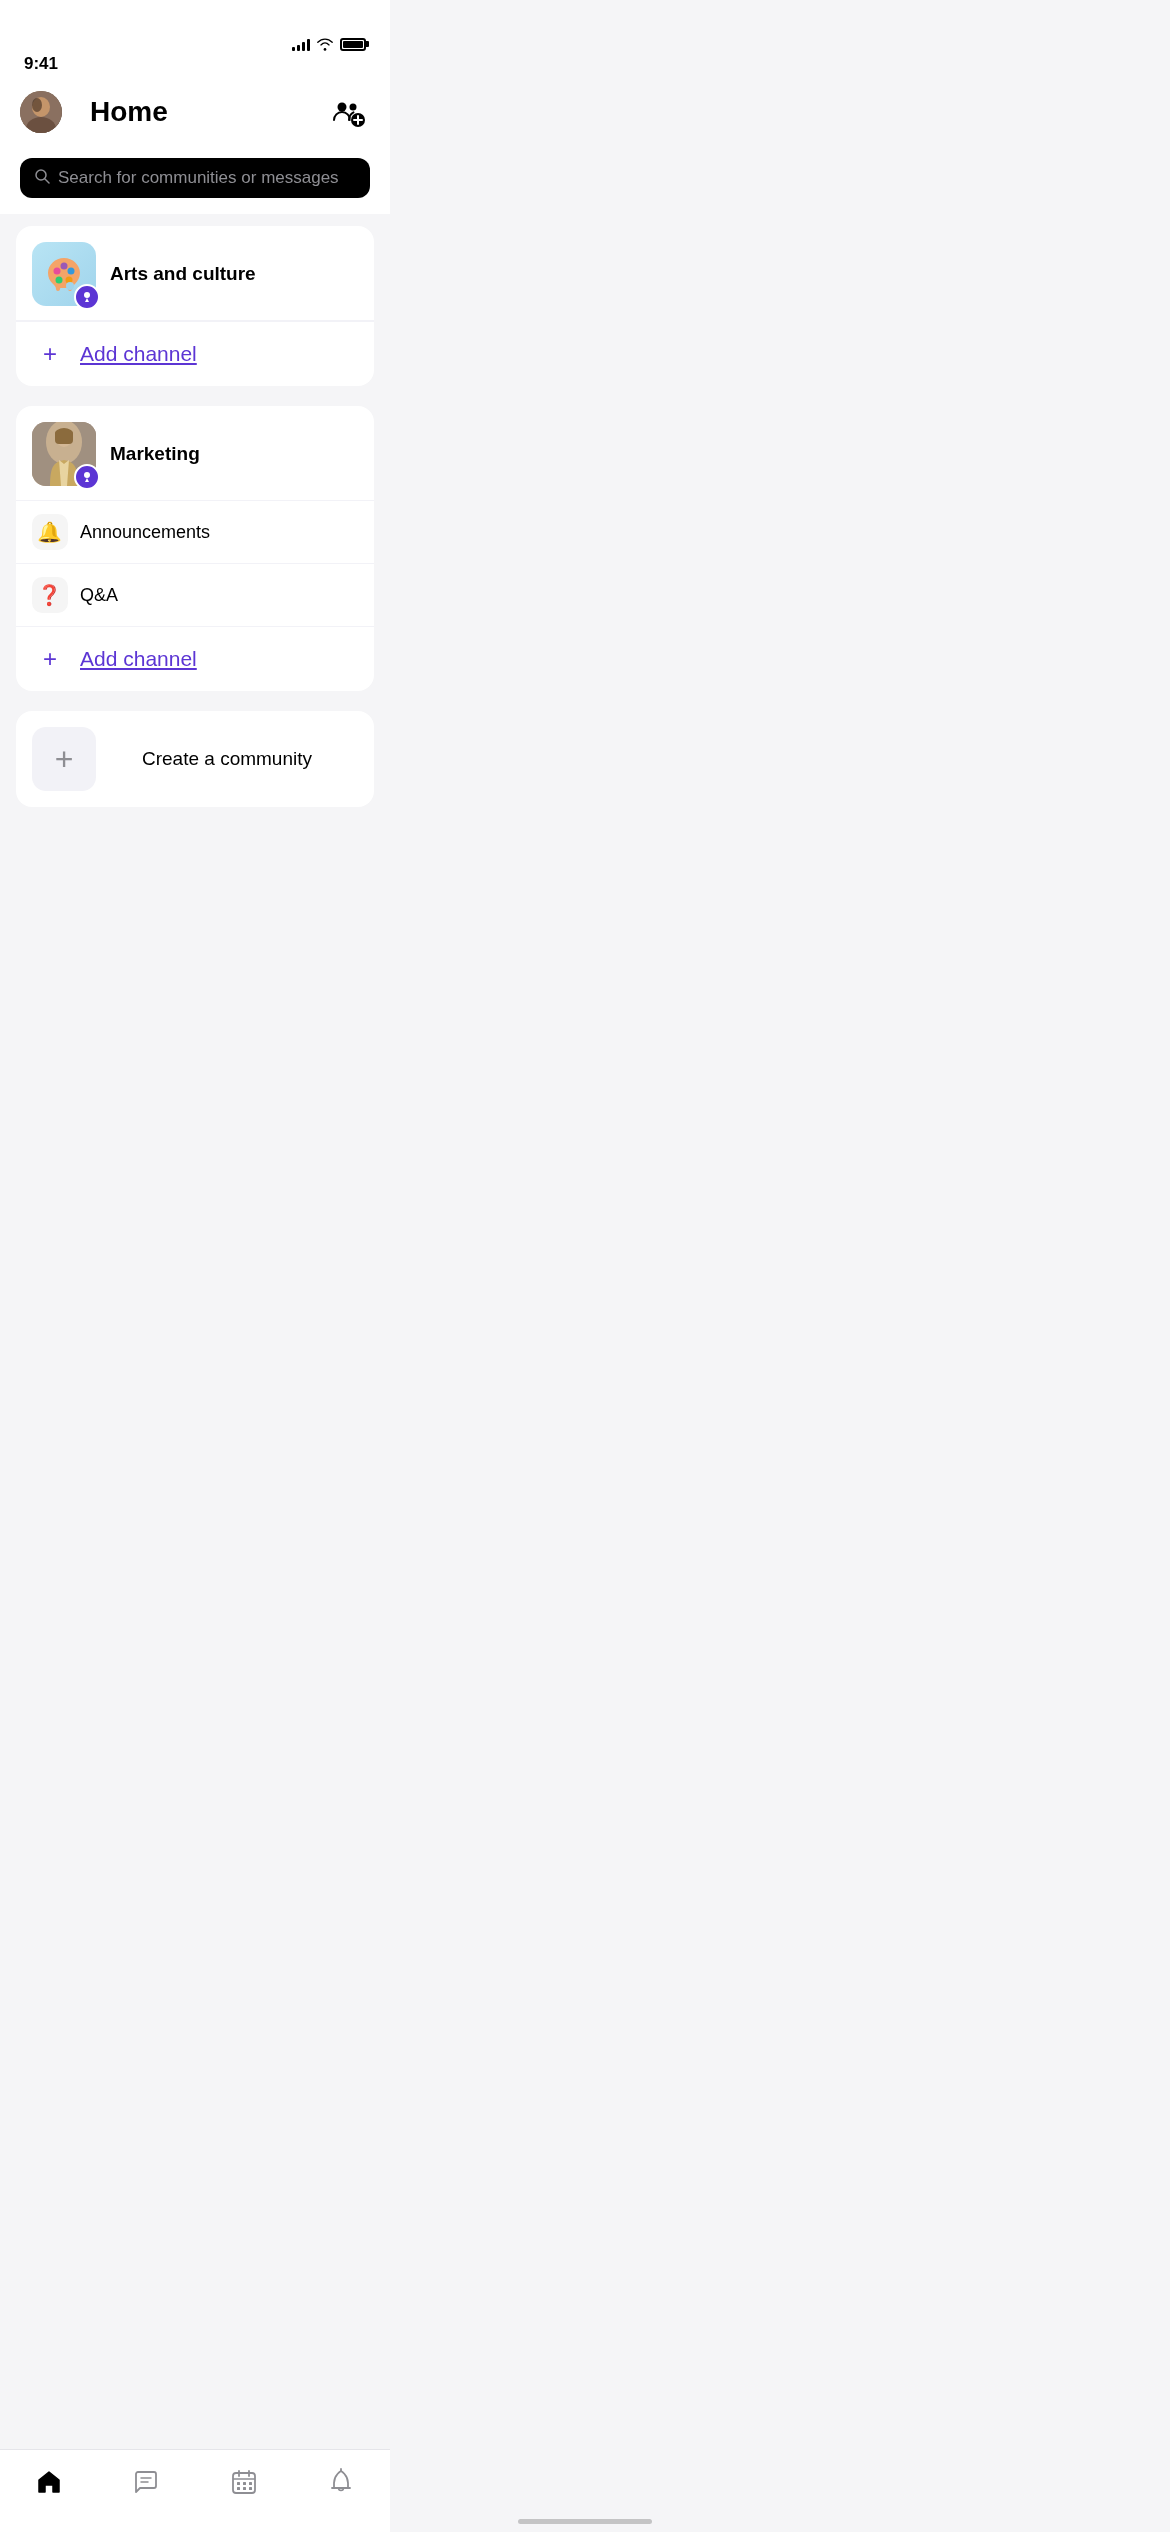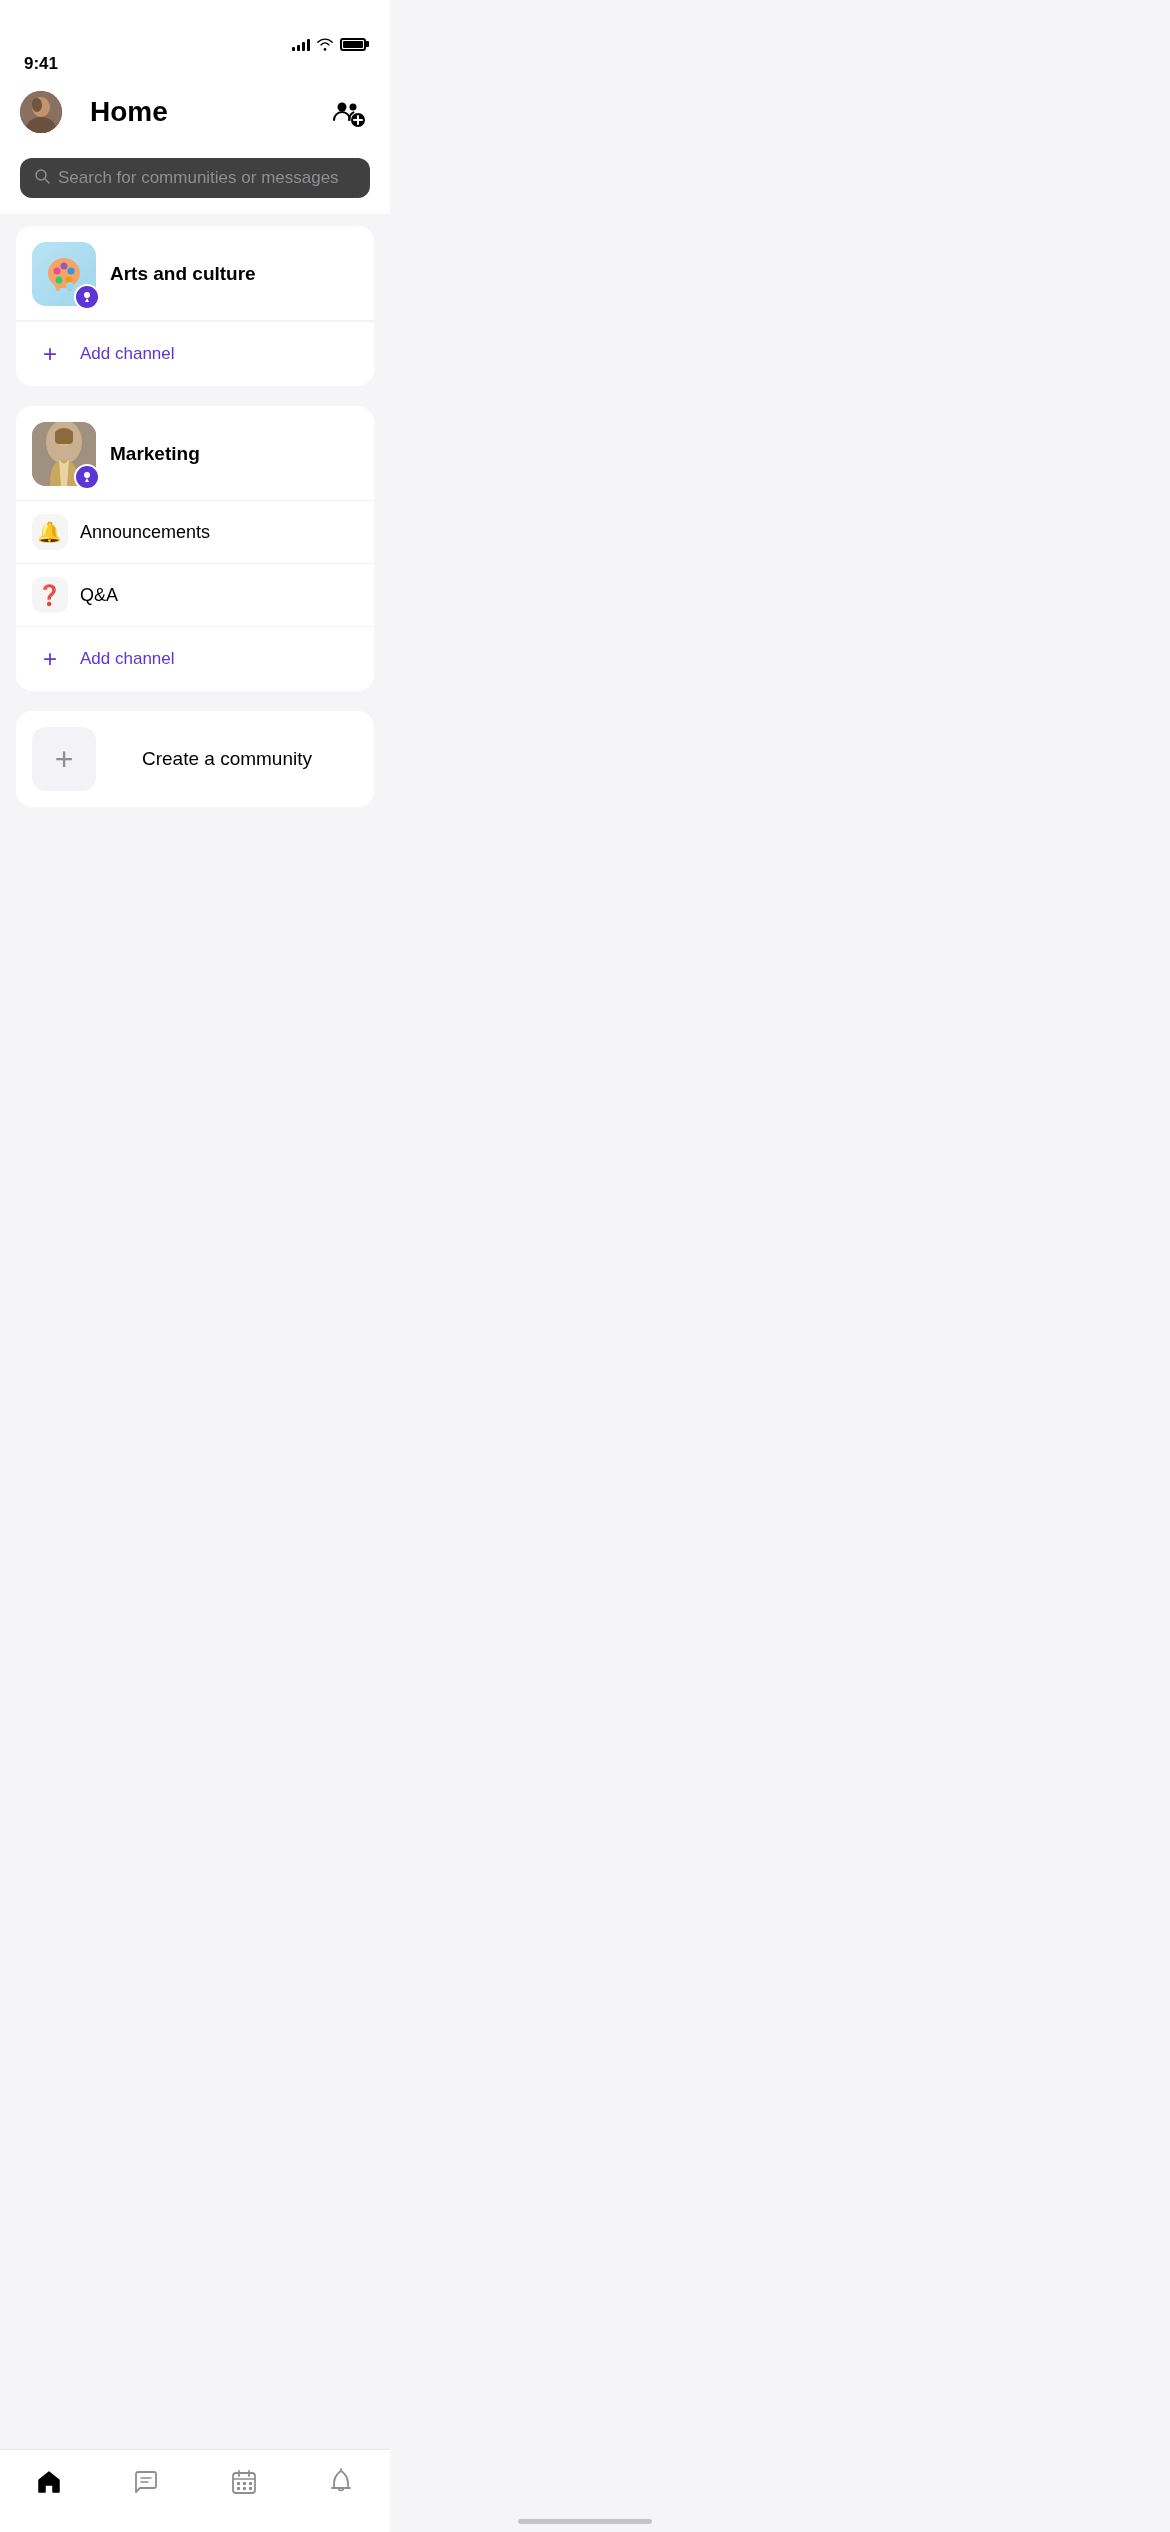--- a/index.html
+++ b/index.html
@@ -109,21 +109,21 @@
     }
 
     
     .search-container {
       padding: 8px 20px 16px;
       background: #fff;
     }
     .search-bar {
       display: flex;
       align-items: center;
-      background: #404040;
+      background: #000000;
       border-radius: 12px;
       padding: 10px 14px;
       gap: 8px;
     }
     .search-icon {
       color: #8e8e93;
       font-size: 16px;
     }
     .search-placeholder {
       color: #8e8e93;
@@ -243,23 +243,24 @@
       justify-content: center;
     }
 
     .plus-symbol {
       font-size: 24px;
       color: #5c35d4;
       font-weight: 300;
     }
 
     .add-channel-text {
-      font-size: 17px;
+      font-size: 21px;
       color: #5c35d4;
       font-weight: 500;
+      text-decoration: underline;
     }
 
     
     .create-community-card {
       background: #fff;
       border-radius: 16px;
       padding: 16px;
       display: flex;
       align-items: center;
       gap: 14px;

